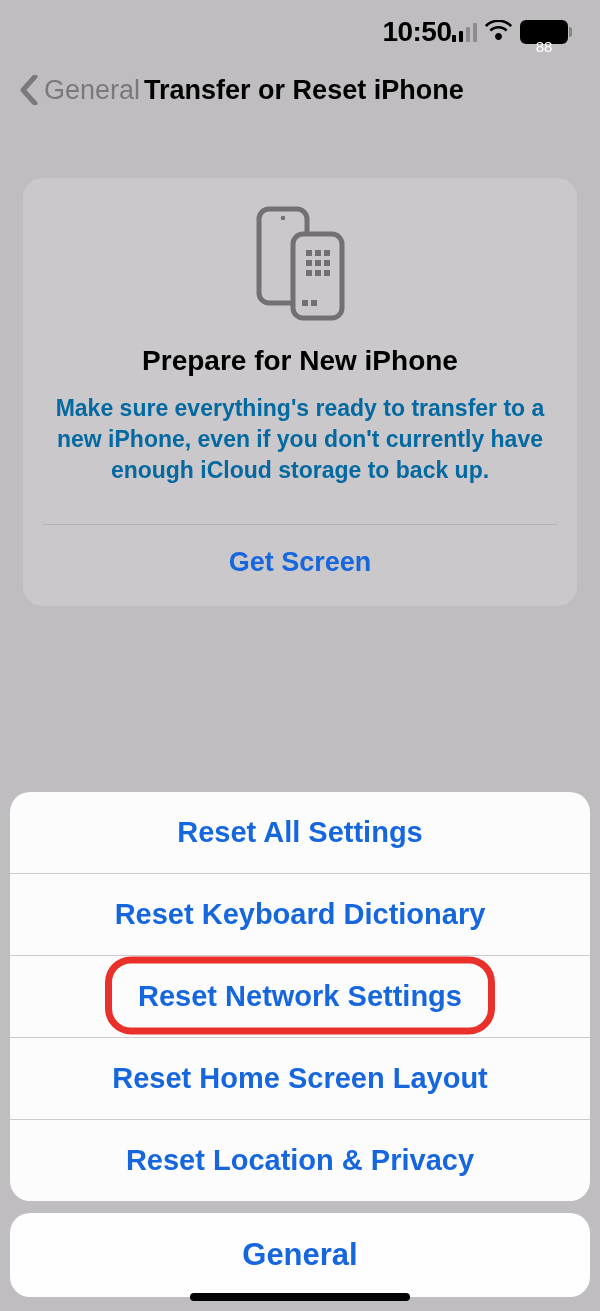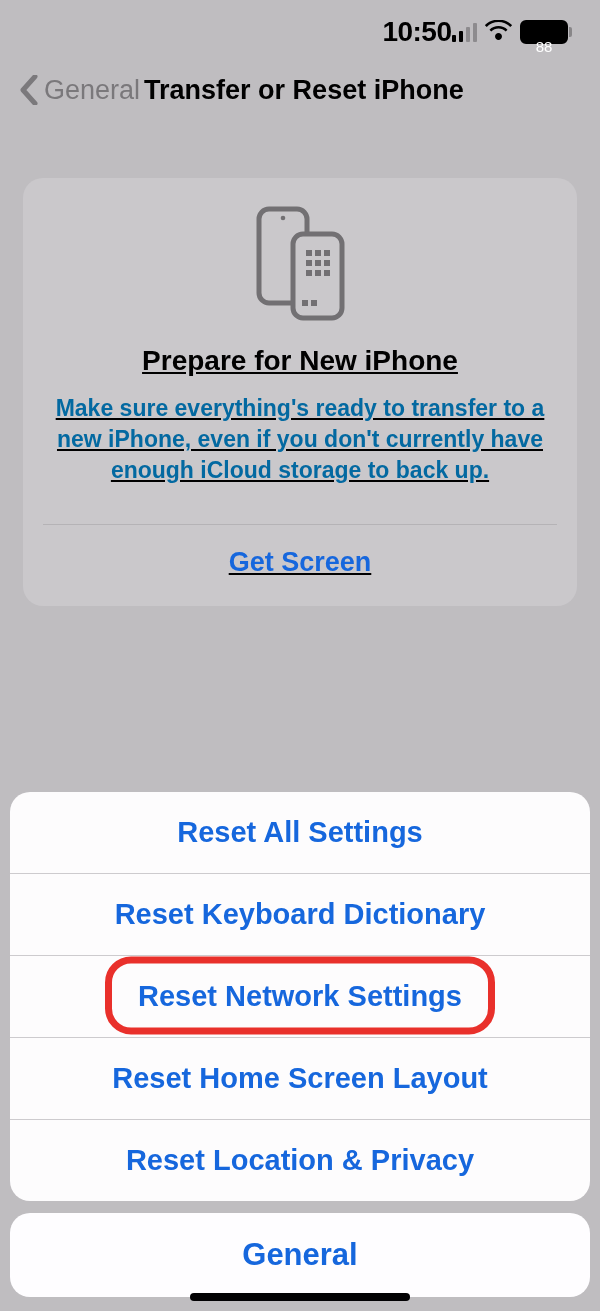--- a/index.html
+++ b/index.html
@@ -23,21 +23,21 @@
     .battery-pct { color: #fff; font-size: 15px; font-weight: 400; position: relative; z-index: 2; margin-top: 28px; }
 
     
     .nav-bar { display: flex; align-items: center; padding: 18px 12px 18px 18px; gap: 4px; }
     .chevron-back { width: 22px; height: 36px; display: flex; align-items: center; justify-content: center; }
     .chevron-back svg { width: 18px; height: 30px; }
     .nav-back-label { font-size: 27px; font-weight: 400; color: #7a787b; }
     .nav-title { font-size: 27px; font-weight: 700; color: #010101; }
 
     
-    .card { margin: 52px 23px 0 23px; background: #cac8cb; border-radius: 20px; padding: 24px 24px 0 24px; text-decoration: underline; }
+    .card { margin: 52px 23px 0 23px; background: #cac8cb; border-radius: 20px; padding: 24px 24px 0 24px; }
     .card-icon { display: flex; justify-content: center; margin-bottom: 24px; margin-top: 4px; }
     .card-title { text-align: center; font-size: 28px; font-weight: 700; color: #010101; margin-bottom: 16px; }
     .card-body { text-align: center; font-size: 23px; font-weight: 600; color: #0369a1; line-height: 1.35; padding: 0 4px; margin-bottom: 38px; }
     .card-divider { height: 1px; background: #b5b3b6; margin: 0 -4px; }
     .card-action { text-align: center; font-size: 27px; font-weight: 700; color: #1667dd; padding: 22px 0 28px 0; }
 
     
     .sheet-wrap { position: absolute; bottom: 14px; left: 10px; right: 10px; }
     .sheet-group { background: #fdfcfd; border-radius: 20px; overflow: hidden; margin-bottom: 12px; }
     .sheet-item { text-align: center; font-size: 29px; font-weight: 700; color: #1667dd; padding: 24px 0; border-bottom: 1.5px solid #cdcbce; position: relative; }

